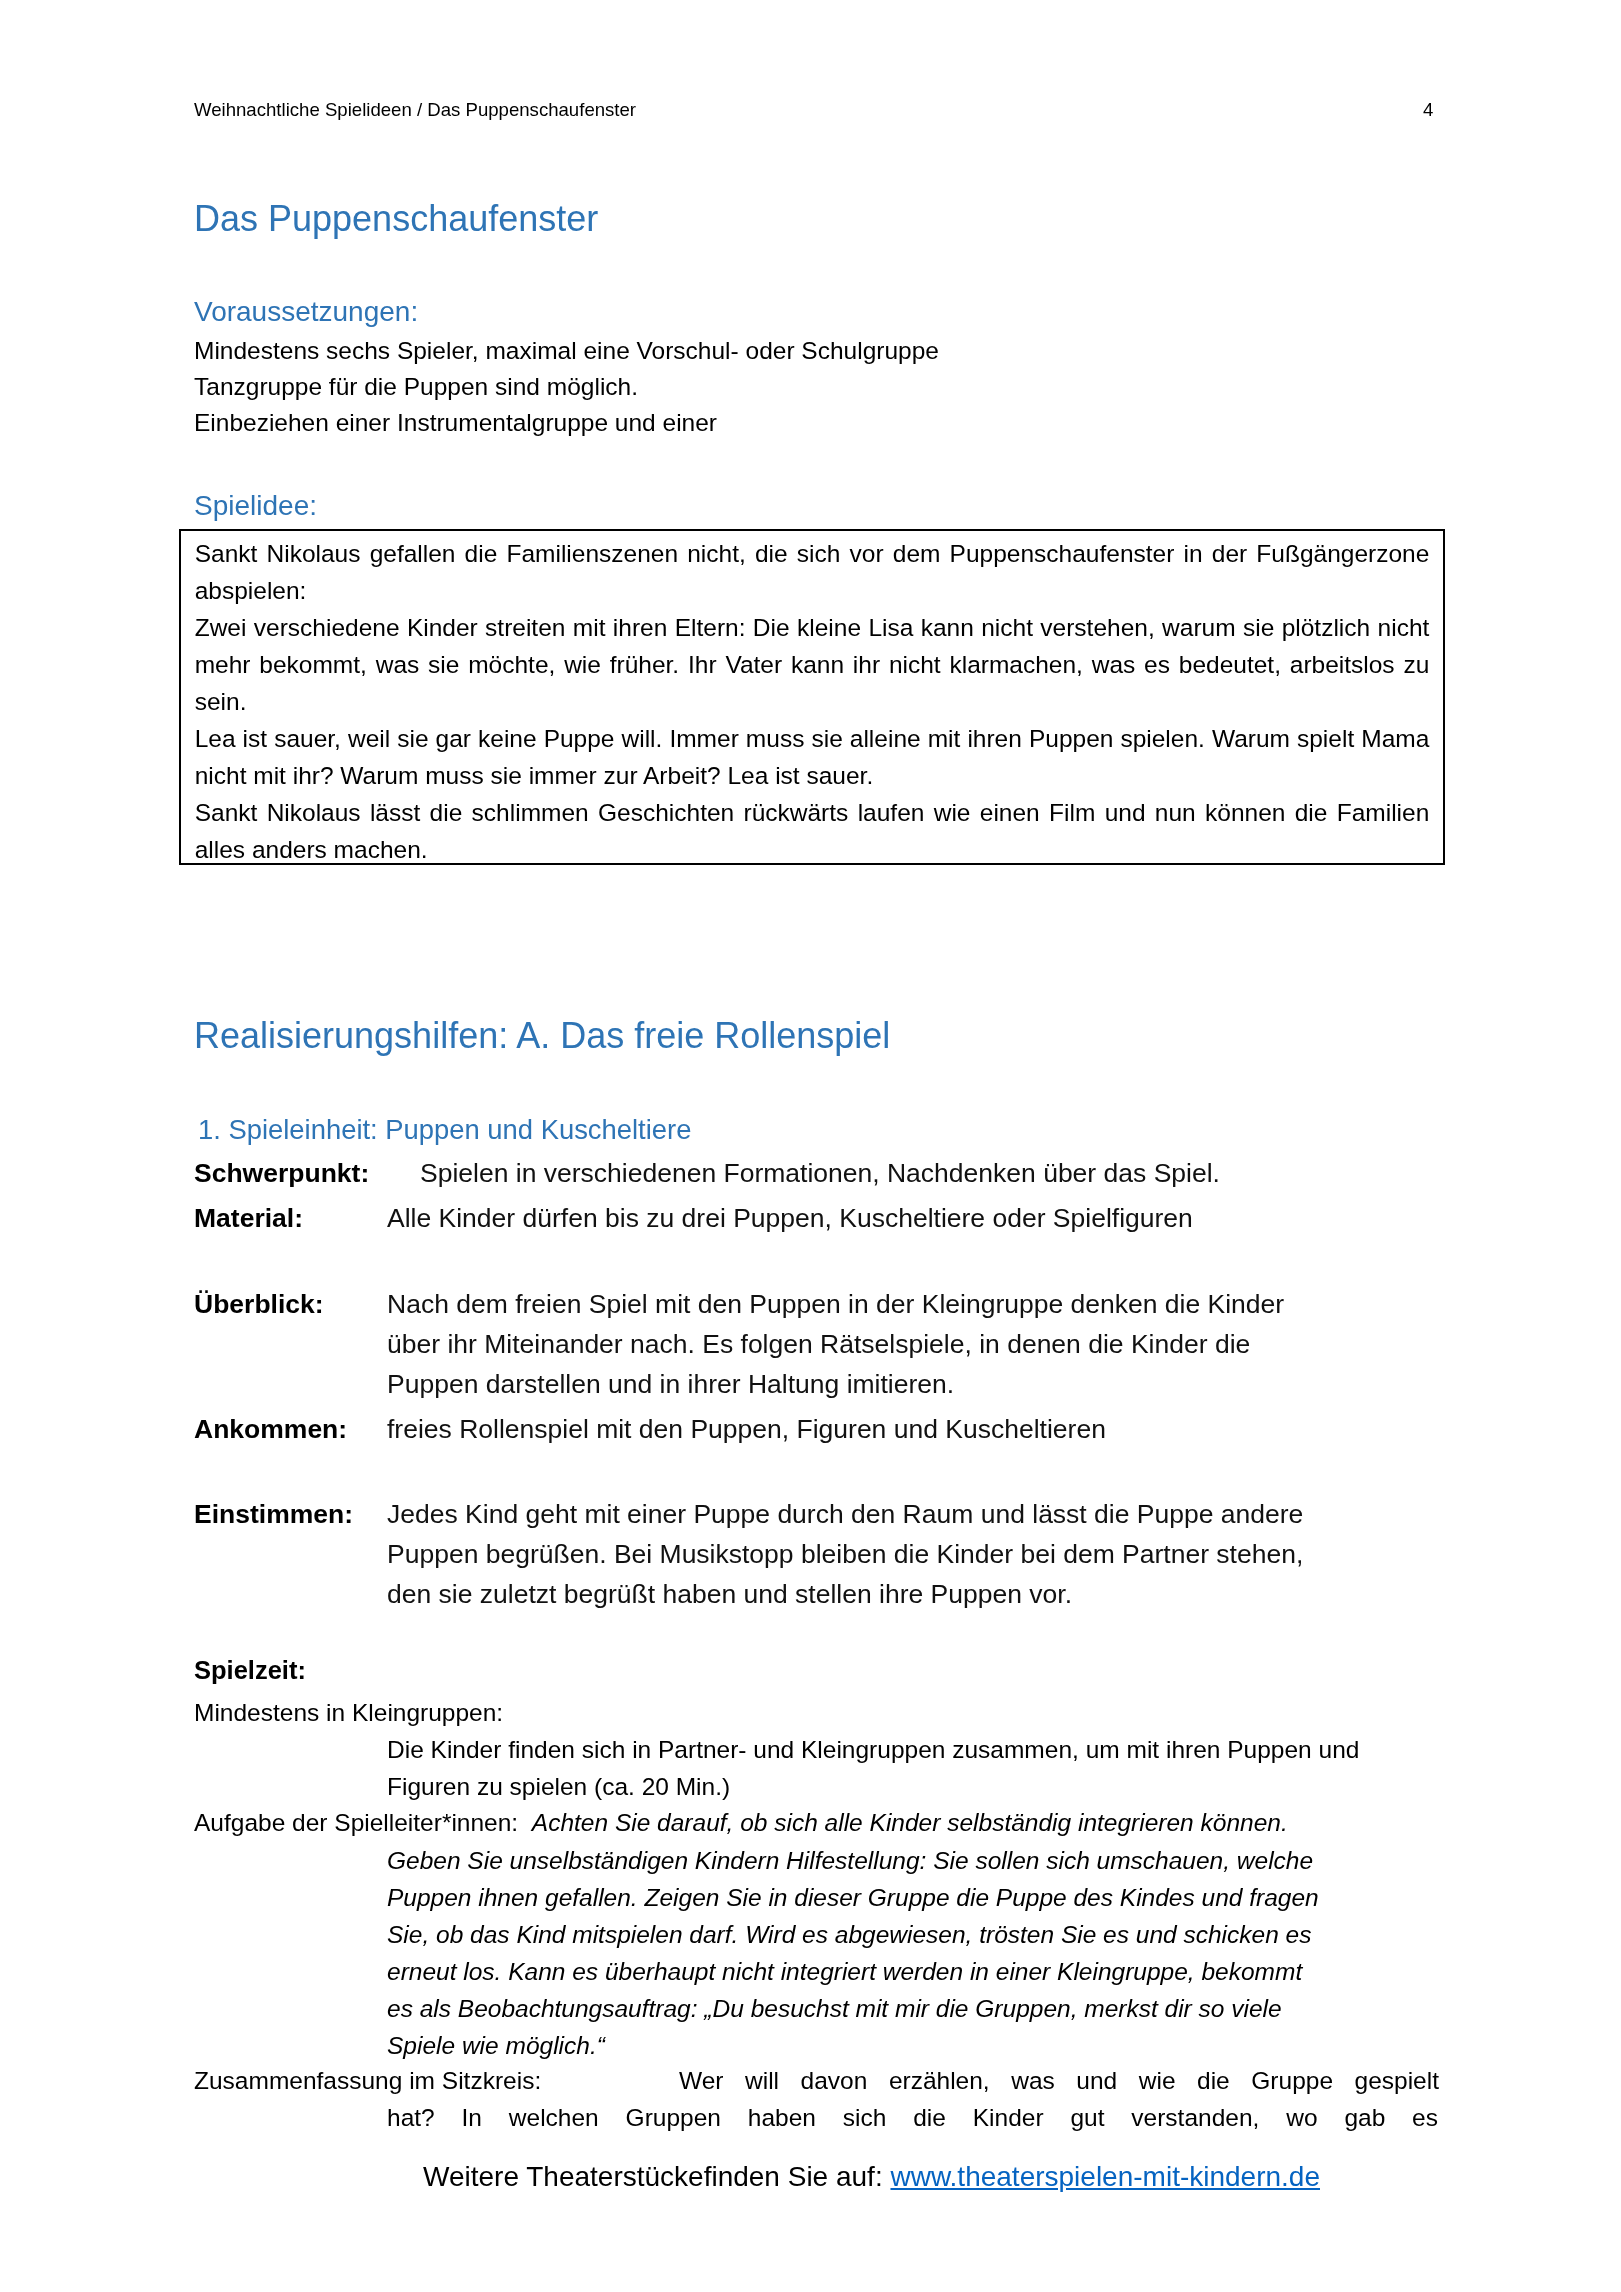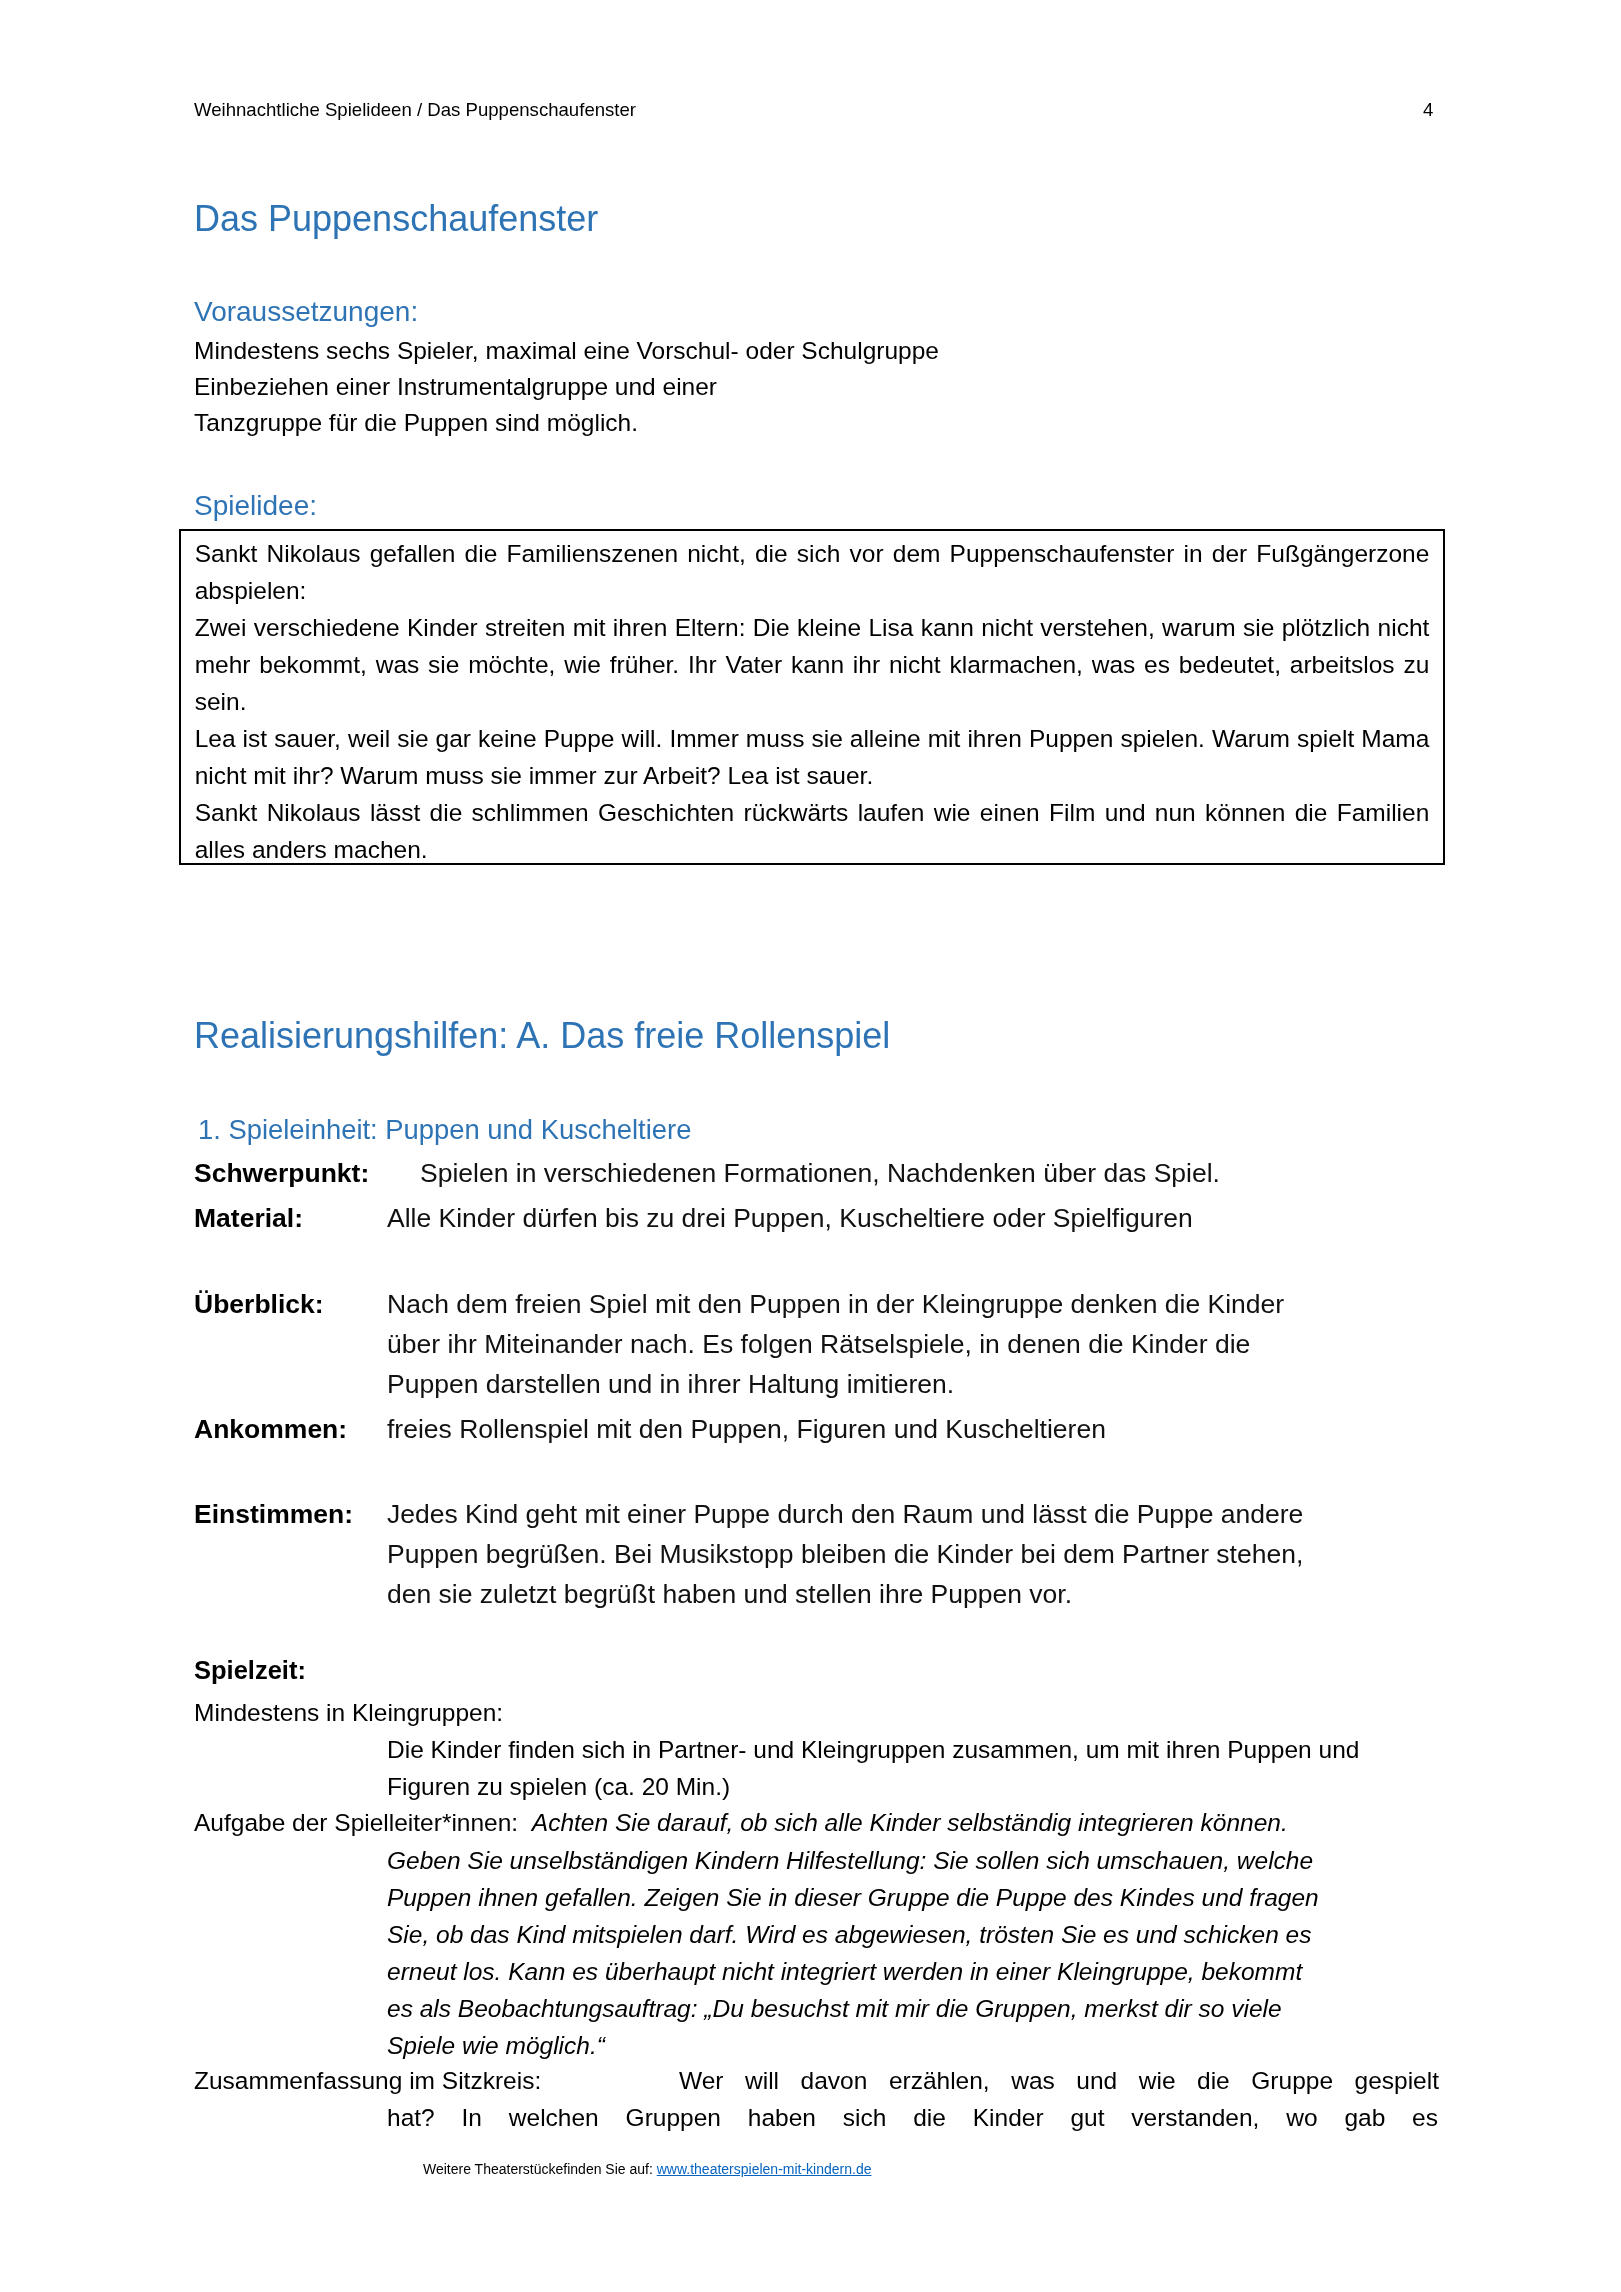--- a/index.html
+++ b/index.html
@@ -25,36 +25,36 @@
   .section { left: 194px; top: 1015px; font-size: 36px; color: #2e74b5; margin: 0; font-weight: normal; }
   .unit { left: 194px; top: 1110px; font-size: 27.4px; color: #2e74b5; margin: 4px; font-weight: normal; }
   .row { left: 194px; width: 1245px; display: flex; }
   .row .label { width: 193px; flex: none; font-size: 26.5px; font-weight: bold; line-height: 40px; }
   .row .text { flex: 1; font-size: 26.5px; line-height: 40px; font-weight: 300; color: #111; }
   .row .text span { display: block; }
   .spielzeit { left: 194px; top: 1656px; font-size: 25.5px; font-weight: bold; }
   .plain { font-size: 24.5px; line-height: 37px; }
   .indent { left: 387px; width: 1051px; }
   .italic { font-style: italic; }
-  .footer { left: 423px; top: 2161px; font-size: 14px; }
+  .footer { left: 423px; top: 2161px; font-size: 28px; }
   .footer a { color: #0563c1; text-decoration: underline; }
 </style>
 </head>
 <body>
 
 <div class="abs header-left">Weihnachtliche Spielideen / Das Puppenschaufenster</div>
 <div class="abs header-right">4</div>
 
 <h1 class="abs title">Das Puppenschaufenster</h1>
 
 <h2 class="abs h2 voraus">Voraussetzungen:</h2>
 <div class="abs voraus-body">
   <div class="body-line">Mindestens sechs Spieler, maximal eine Vorschul- oder Schulgruppe</div>
+  <div class="body-line">Tanzgruppe für die Puppen sind möglich.</div>
   <div class="body-line">Einbeziehen einer Instrumentalgruppe und einer</div>
-  <div class="body-line">Tanzgruppe für die Puppen sind möglich.</div>
 </div>
 
 <h2 class="abs h2 spielidee">Spielidee:</h2>
 <div class="abs box">
   <p>Sankt Nikolaus gefallen die Familienszenen nicht, die sich vor dem Puppenschaufenster in der Fußgängerzone abspielen:</p>
   <p>Zwei verschiedene Kinder streiten mit ihren Eltern: Die kleine Lisa kann nicht verstehen, warum sie plötzlich nicht mehr bekommt, was sie möchte, wie früher. Ihr Vater kann ihr nicht klarmachen, was es bedeutet, arbeitslos zu sein.</p>
   <p>Lea ist sauer, weil sie gar keine Puppe will. Immer muss sie alleine mit ihren Puppen spielen. Warum spielt Mama nicht mit ihr? Warum muss sie immer zur Arbeit? Lea ist sauer.</p>
   <p>Sankt Nikolaus lässt die schlimmen Geschichten rückwärts laufen wie einen Film und nun können die Familien alles anders machen.</p>
 </div>
 

